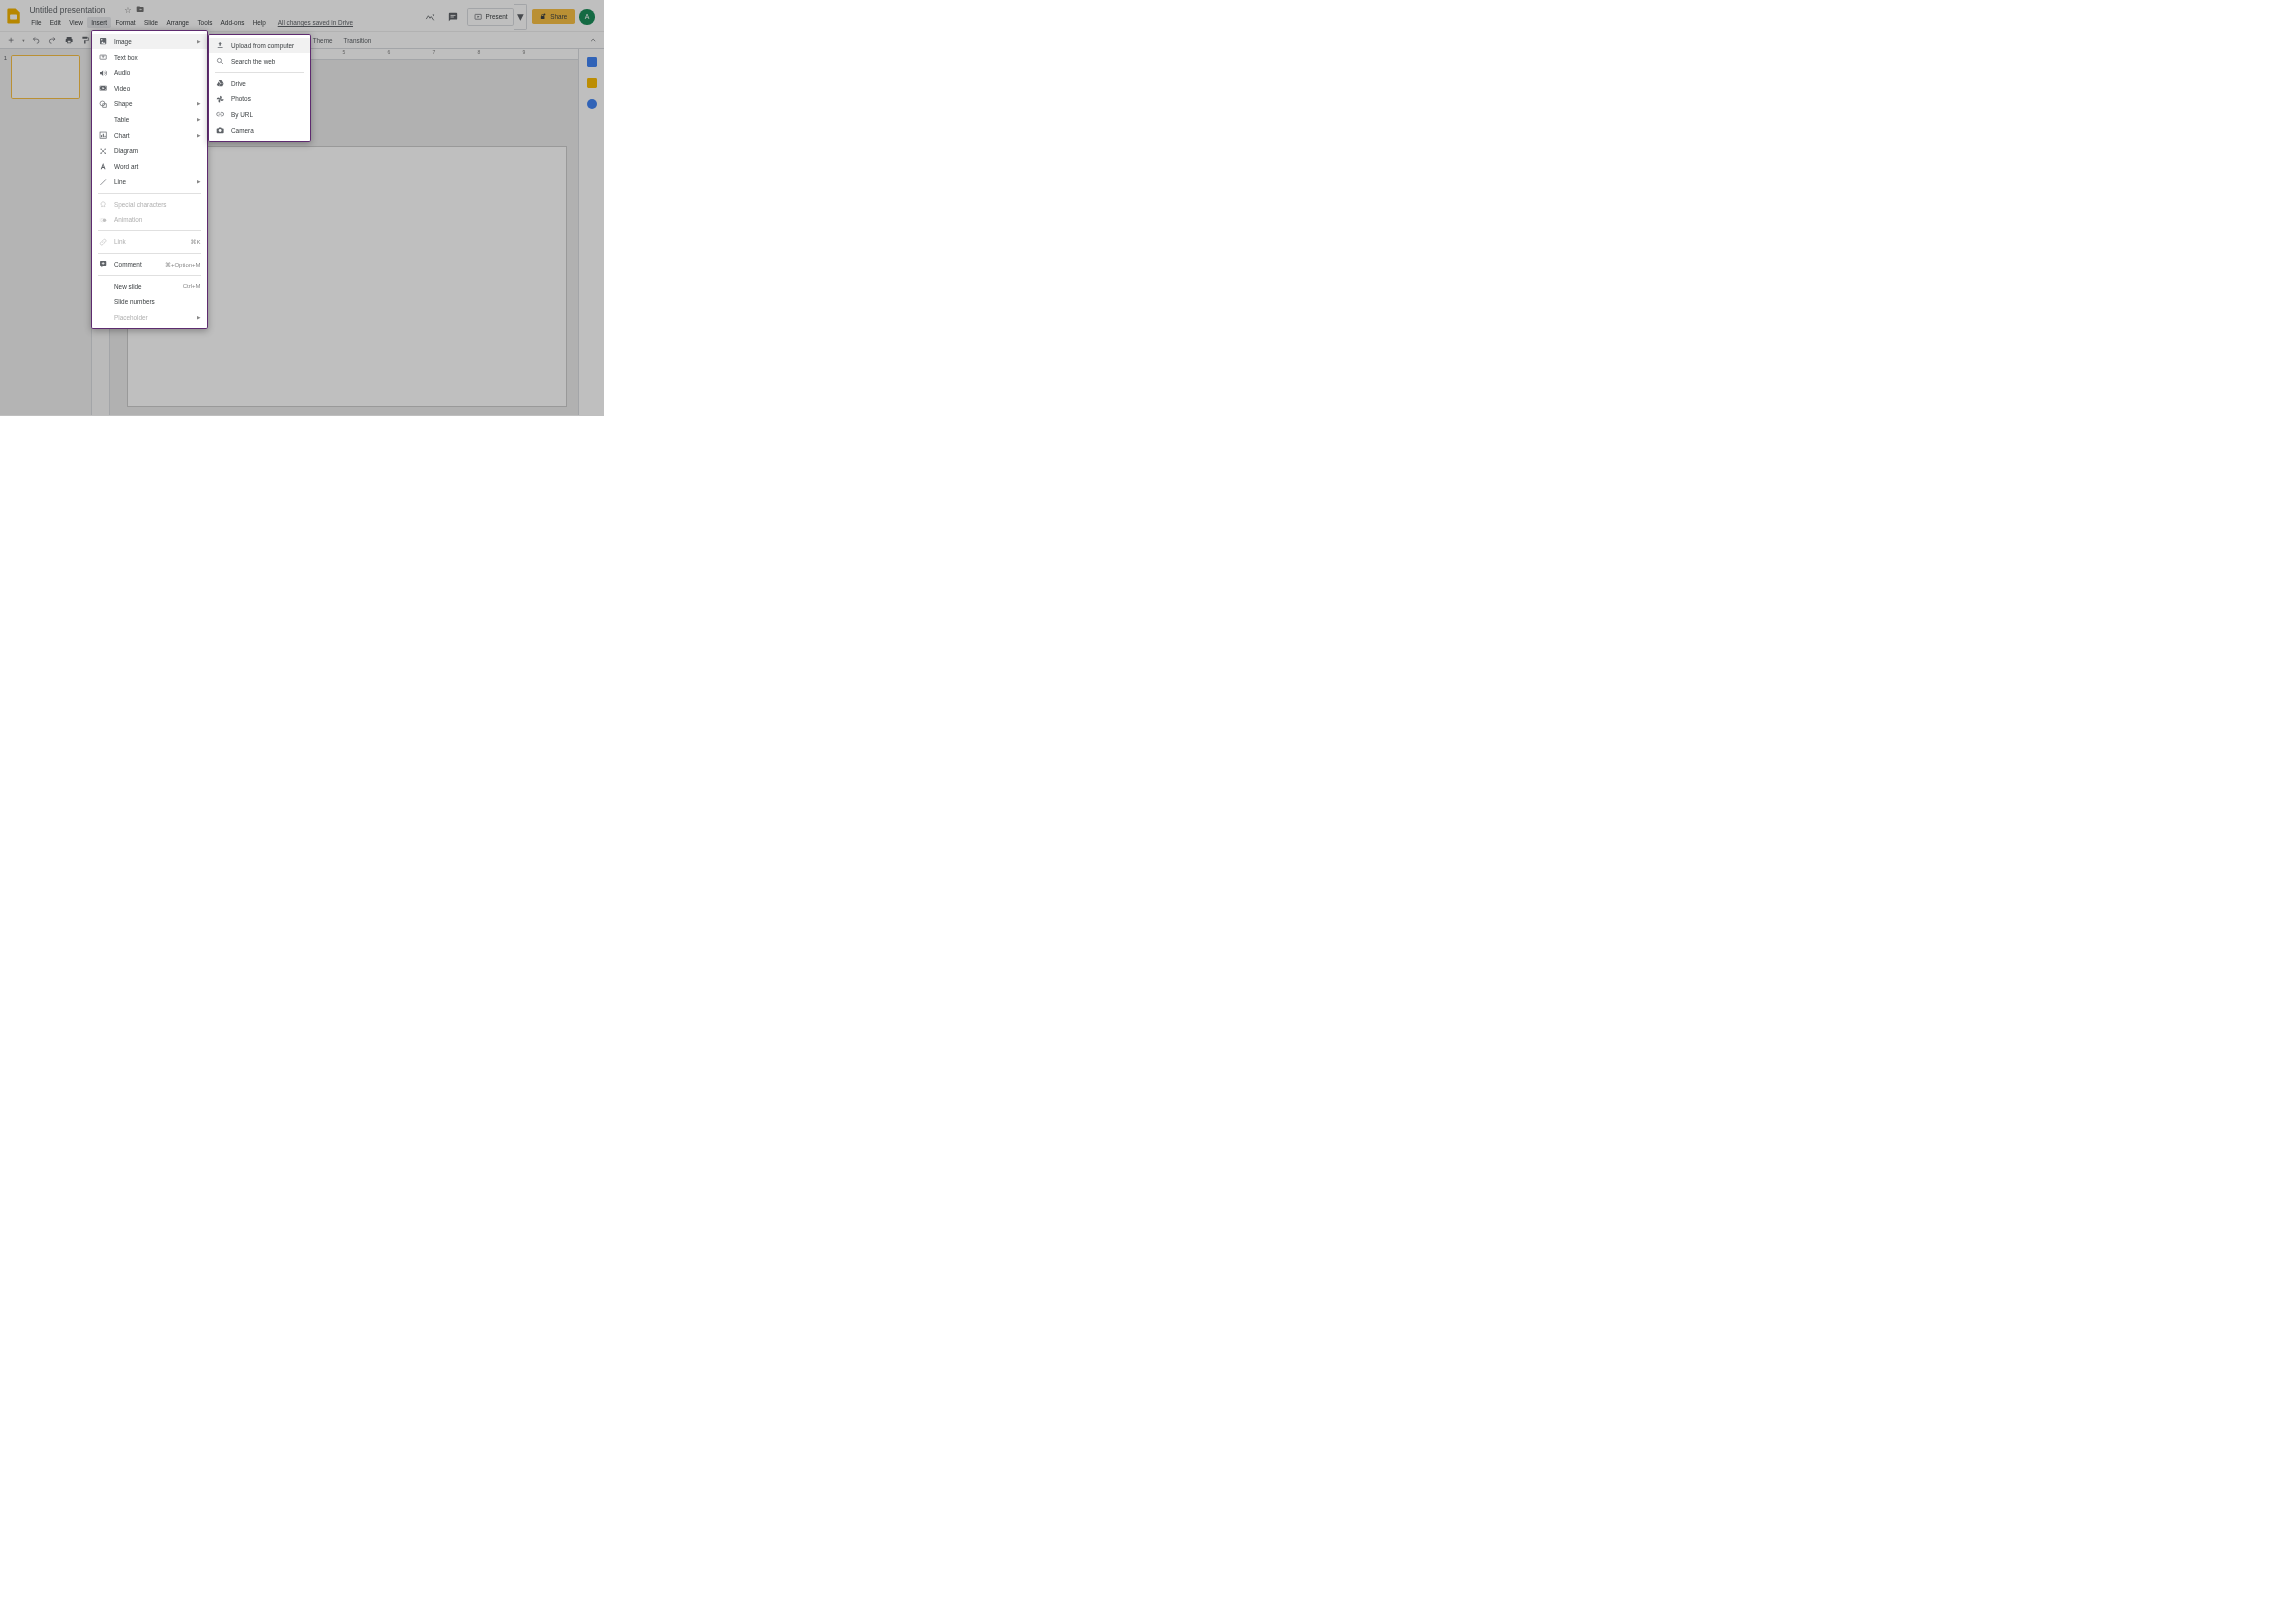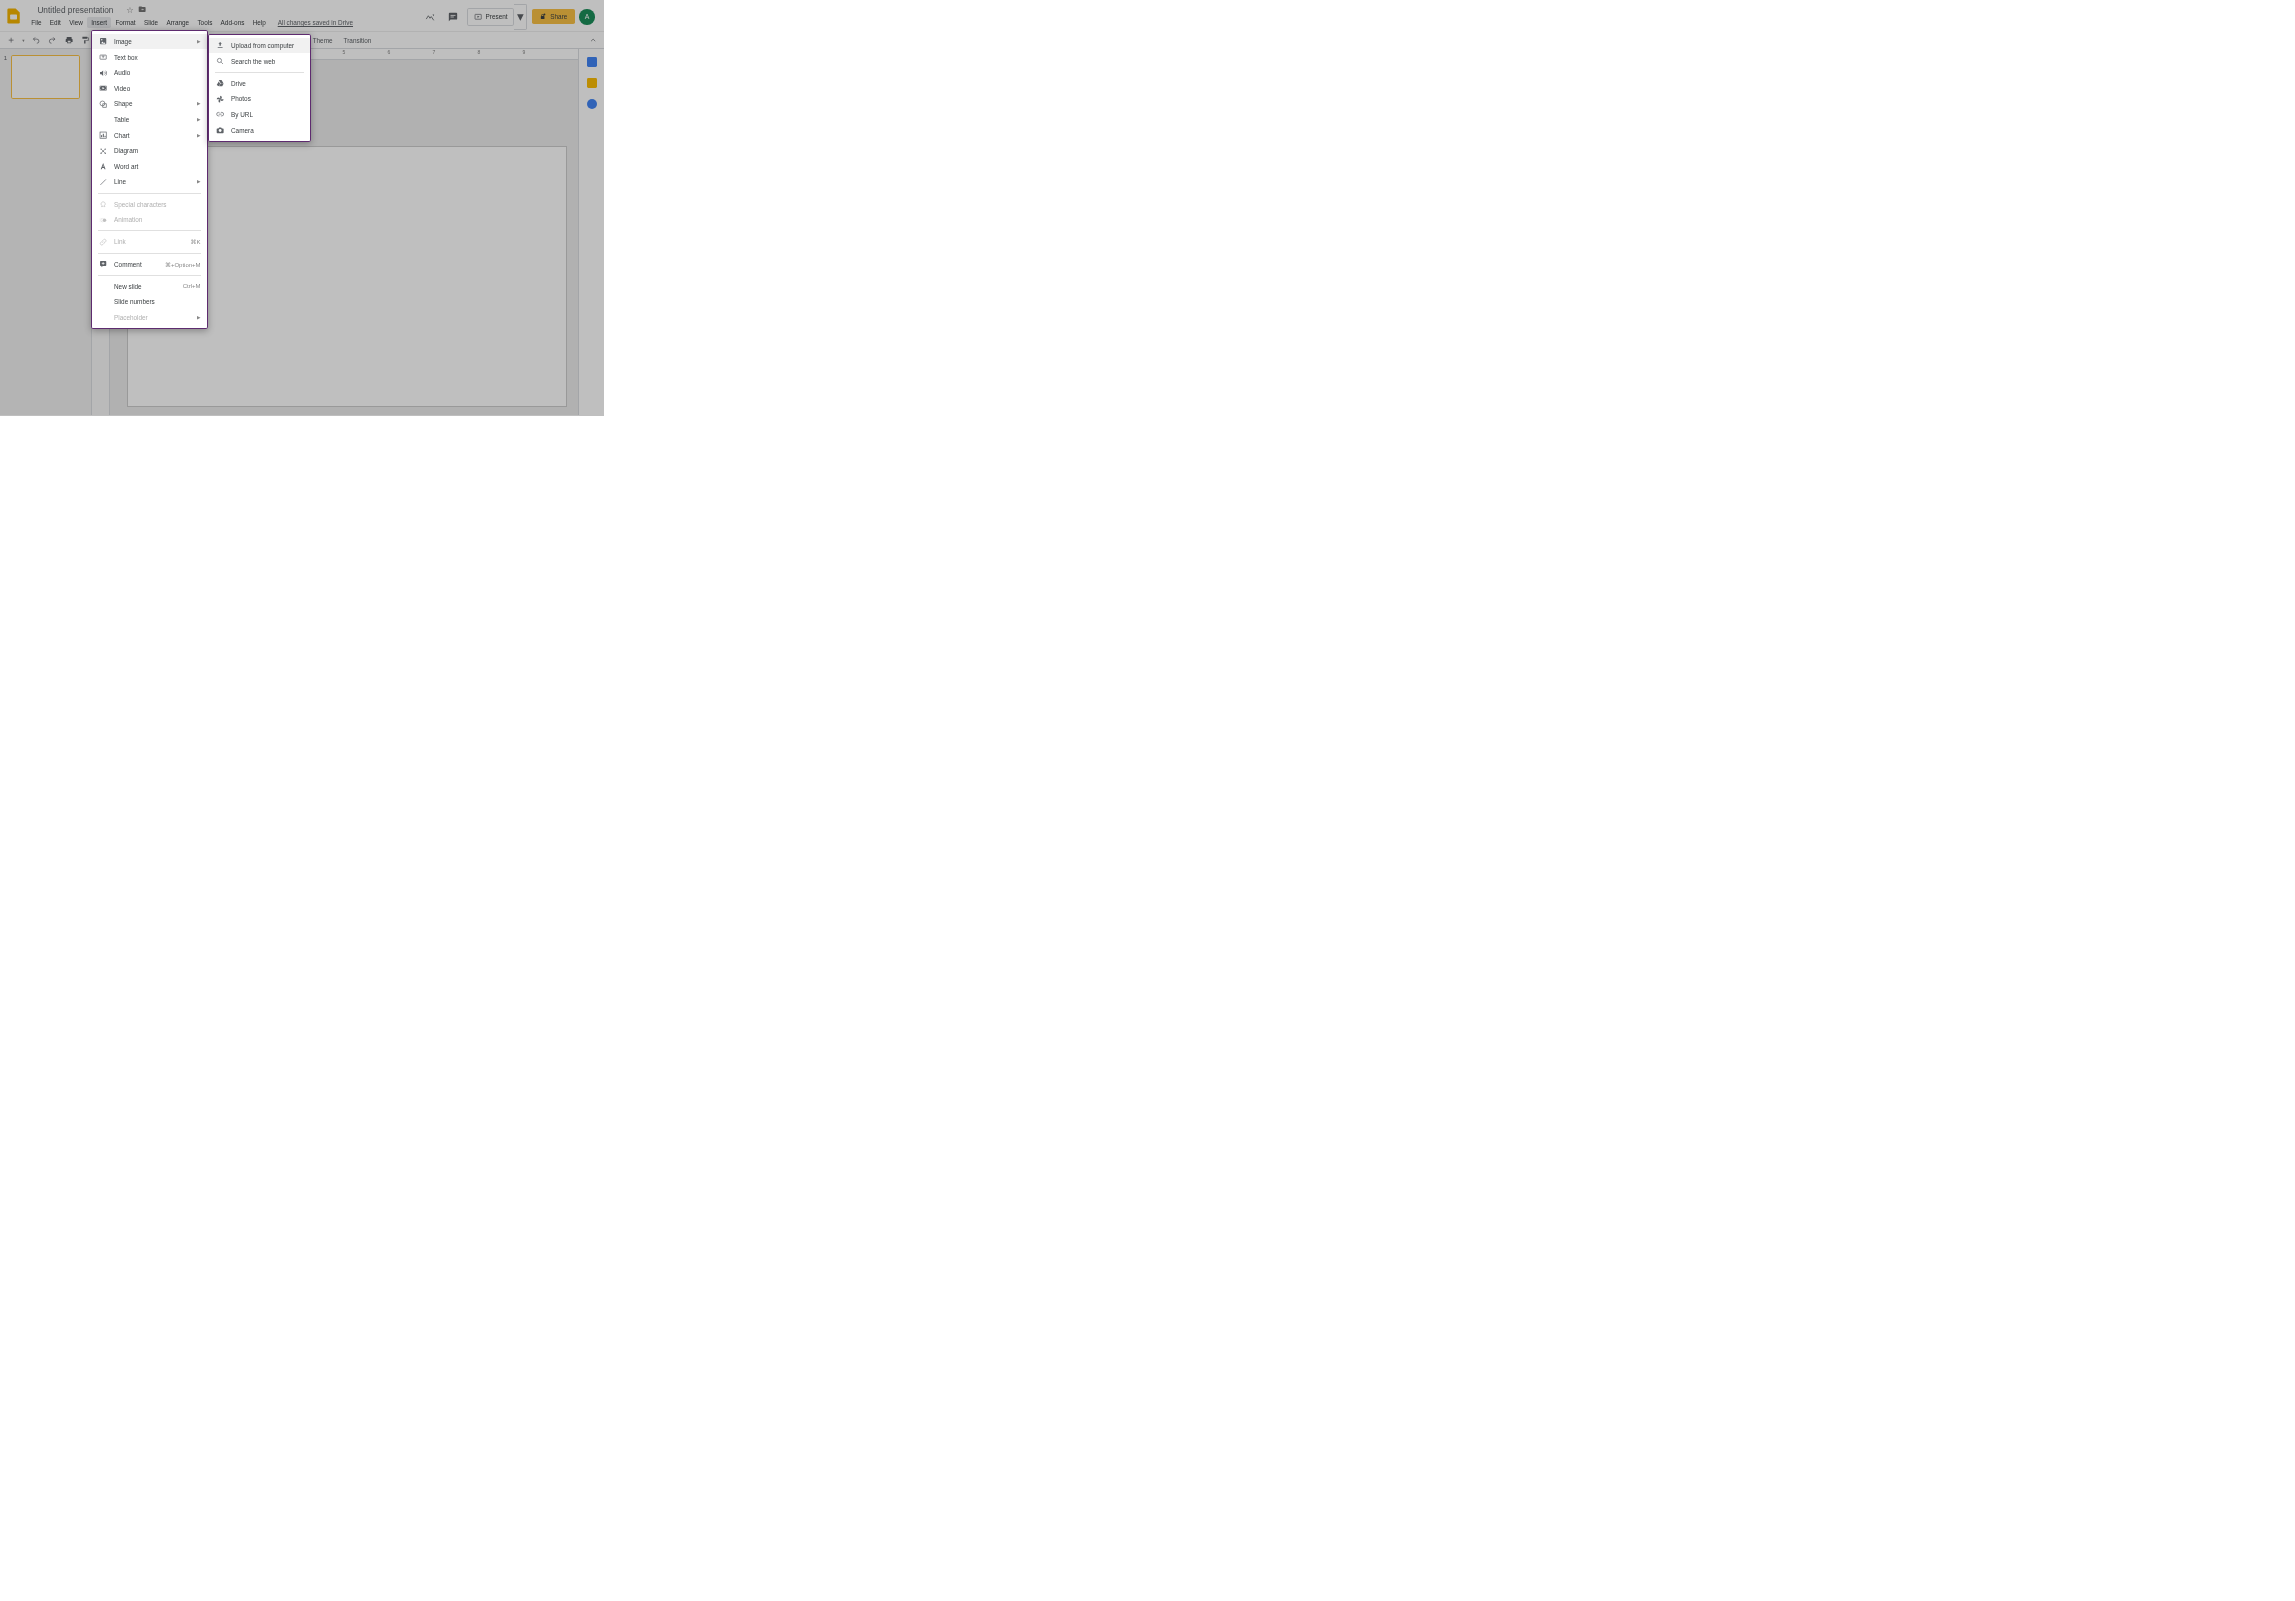--- a/index.html
+++ b/index.html
@@ -3,21 +3,21 @@
 <meta charset="utf-8">
 <style>
   * { margin: 0; padding: 0; box-sizing: border-box; font-family: Arial, Helvetica, sans-serif; }
   body { background: #fff; height: 416px; width: 604px; position: relative; overflow: hidden; }
   .dim-overlay { position: absolute; inset: 0; background: rgba(0,0,0,0.25); z-index: 40; pointer-events: none; }
   
   .header { display: flex; align-items: flex-start; padding: 3.7px 5.5px 0 5.5px; height: 31px; }
   .logo { width: 18.4px; height: 24px; display:flex; align-items:center; justify-content:center; }
   .logo svg { width: 16.5px; height: 16.5px; }
   .title-block { display:flex; flex-direction:column; margin-left: 3.7px; flex: 1; }
-  .title-row { display:flex; align-items:center; gap: 11px; margin-left: 8px; }
+  .title-row { display:flex; align-items:center; gap: 17px; }
   .doc-title { font-size: 8.3px; color: #5f6368; padding: 0.9px 1.8px; }
   .title-icons span { color:#757575; font-size:8.3px; }
   .title-icons { display:flex; gap:4.6px; }
   .menu-bar { display:flex; gap: 0.9px; margin-top: 1.8px; align-items:center; }
   .menu-bar .menu-item { font-size: 6.4px; color:#3c4043; padding: 1.8px 3.7px; border-radius: 1.8px; cursor:pointer; }
   .menu-item.active { background:#e8eaed; }
   .saved-text { font-size:6.4px; color:#5f6368; text-decoration: underline; margin-left: 7.3px; }
   .right-tools { display:flex; align-items:center; gap: 4.6px; padding-right: 3.7px; }
   .ticon { width:18.4px; height:18.4px; display:flex; align-items:center; justify-content:center; color:#5f6368; border-radius:50%; }
   .present-btn { display:flex; align-items:center; gap:3.7px; border:0.5px solid #dadce0; border-radius:1.8px; padding: 3.7px 5.5px; font-size:6.4px; color:#3c4043; background:#fff; }

